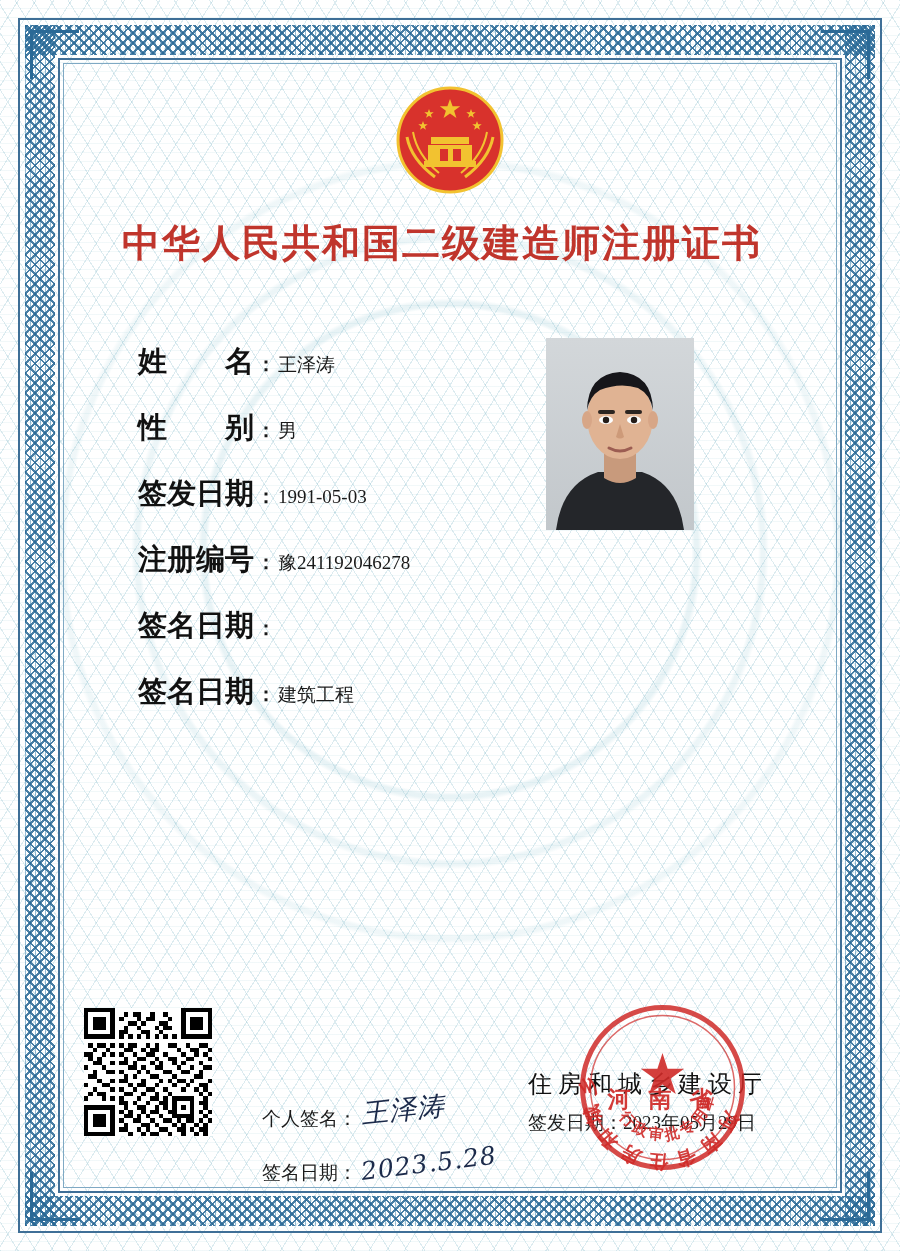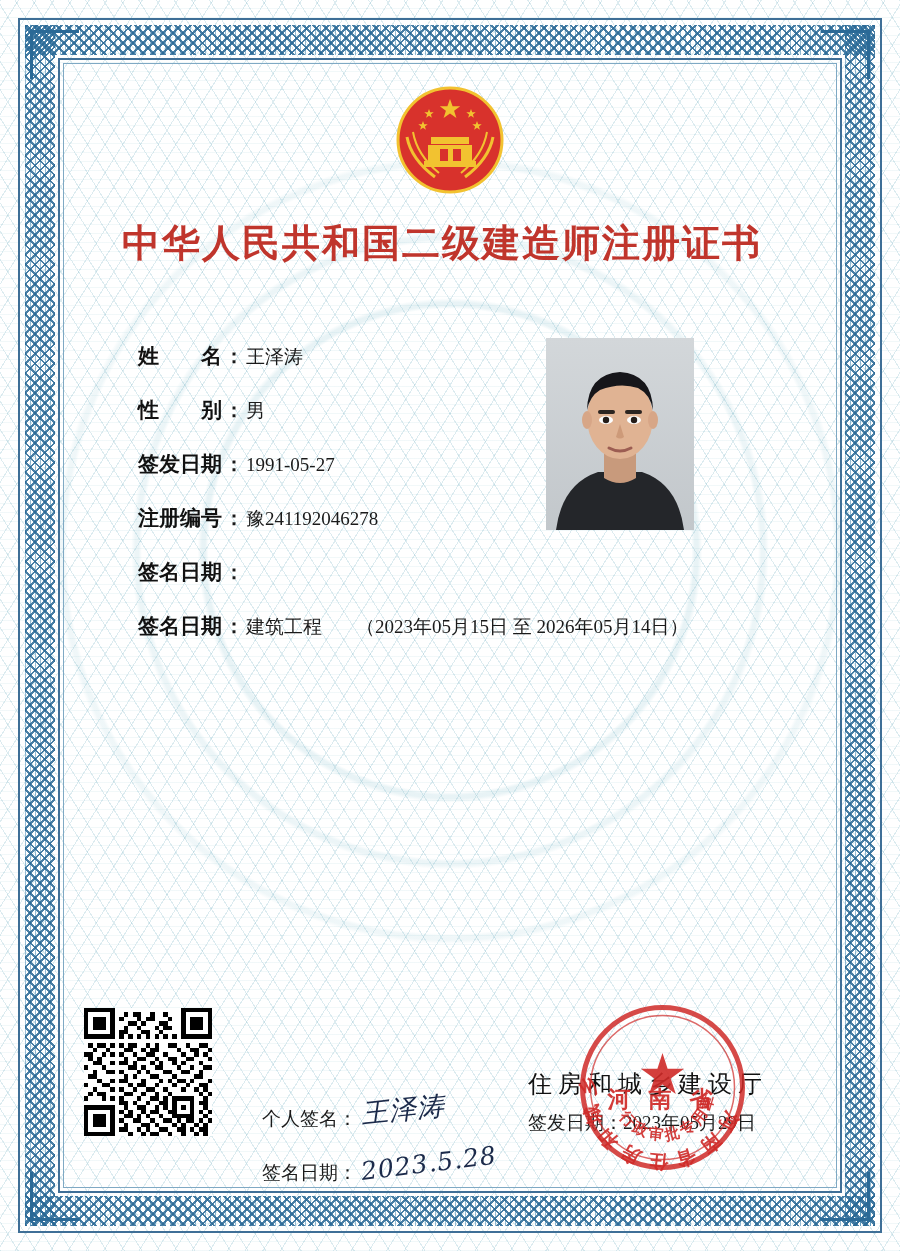--- a/index.html
+++ b/index.html
@@ -114,21 +114,21 @@
   .field-row {
     display: flex;
     align-items: baseline;
     margin-bottom: 26px;
     font-size: 20px;
     color: #1a1a1a;
   }
   .field-label {
     font-weight: 700;
     white-space: pre;
-    font-size: 21px;
+    font-size: 29px;
     color: #111;
   }
   .field-colon {
     font-weight: 700;
     padding: 0 2px;
   }
   .field-value {
     font-size: 19px;
     color: #1a1a1a;
     font-family: "Liberation Serif", serif;
@@ -312,36 +312,35 @@
       <span class="field-value">王泽涛</span>
     </div>
     <div class="field-row">
       <span class="field-label">性　　别</span>
       <span class="field-colon">：</span>
       <span class="field-value">男</span>
     </div>
     <div class="field-row">
       <span class="field-label">签发日期</span>
       <span class="field-colon">：</span>
-      <span class="field-value">1991-05-27</span>
+      <span class="field-value">1991-05-03</span>
     </div>
     <div class="field-row">
       <span class="field-label">注册编号</span>
       <span class="field-colon">：</span>
       <span class="field-value">豫241192046278</span>
     </div>
     <div class="field-row">
       <span class="field-label">签名日期</span>
       <span class="field-colon">：</span>
     </div>
     <div class="field-row">
       <span class="field-label">签名日期</span>
       <span class="field-colon">：</span>
       <span class="field-value">建筑工程</span>
-      <span class="field-extra">（2023年05月15日 至 2026年05月14日）</span>
     </div>
   </div>
 
   <div class="qr">
     <svg viewBox="0 0 29 29" width="128" height="128" shape-rendering="crispEdges">
       <rect width="29" height="29" fill="#ffffff"></rect>
       <g fill="#000000">
 
         <rect x="0" y="0" width="7" height="1"></rect>
           <rect x="0" y="6" width="7" height="1"></rect>

